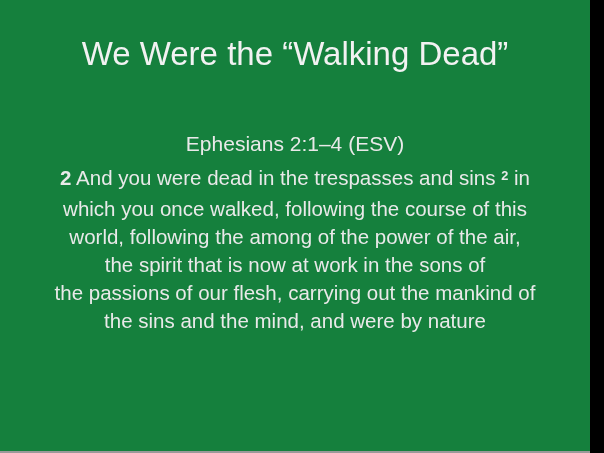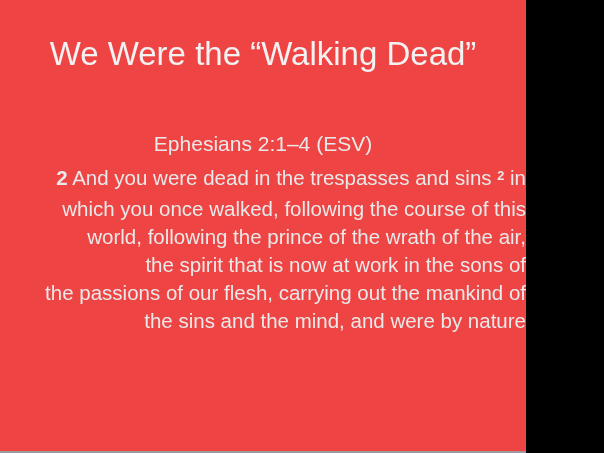--- a/index.html
+++ b/index.html
@@ -2,23 +2,23 @@
 <html><head>
 <meta charset="utf-8">
 <style>
   html, body {
     margin: 0;
     padding: 0;
     background: #000000;
   }
   .slide {
     position: relative;
-    width: 526px;
+    width: 590px;
     height: 453px;
-    background: #ef4444;
+    background: #15803d;
     overflow: hidden;
     font-family: "Liberation Sans", sans-serif;
   }
   .slide-title {
     margin: 0;
     padding-top: 34px;
     text-align: center;
     color: #f2f2f2;
     font-size: 33px;
     font-weight: 400;
@@ -32,21 +32,21 @@
     font-size: 21px;
     line-height: 28px;
     white-space: nowrap;
   }
   .verse {
     margin-top: 6px;
     color: #e9e9e9;
     font-size: 20.5px;
   }
   .verse-line {
-    text-align: right;
+    text-align: center;
     line-height: 28px;
     white-space: nowrap;
   }
   .chapter-num {
     font-weight: 700;
   }
   .verse-sup {
     font-weight: 700;
     font-size: 0.62em;
     position: relative;
@@ -66,21 +66,21 @@
 
 <div class="slide">
 
   <h1 class="slide-title">We Were the “Walking Dead”</h1>
 
   <div class="reference">Ephesians 2:1–4 (ESV)</div>
 
   <div class="verse">
     <div class="verse-line"><span class="chapter-num">2</span> <span>And you were dead in the trespasses and sins</span> <span class="verse-sup">2</span> <span>in</span></div>
     <div class="verse-line"><span>which you once walked, following the course of this</span></div>
-    <div class="verse-line"><span>world, following the prince of the wrath of the air,</span></div>
+    <div class="verse-line"><span>world, following the among of the power of the air,</span></div>
     <div class="verse-line"><span>the spirit that is now at work in the sons of</span></div>
     <div class="verse-line"><span>the passions of our flesh, carrying out the mankind of</span></div>
     <div class="verse-line"><span>the sins and the mind, and were by nature</span></div>
   </div>
 
   <div class="bottom-line"></div>
 
 </div>
 
 </body></html>

